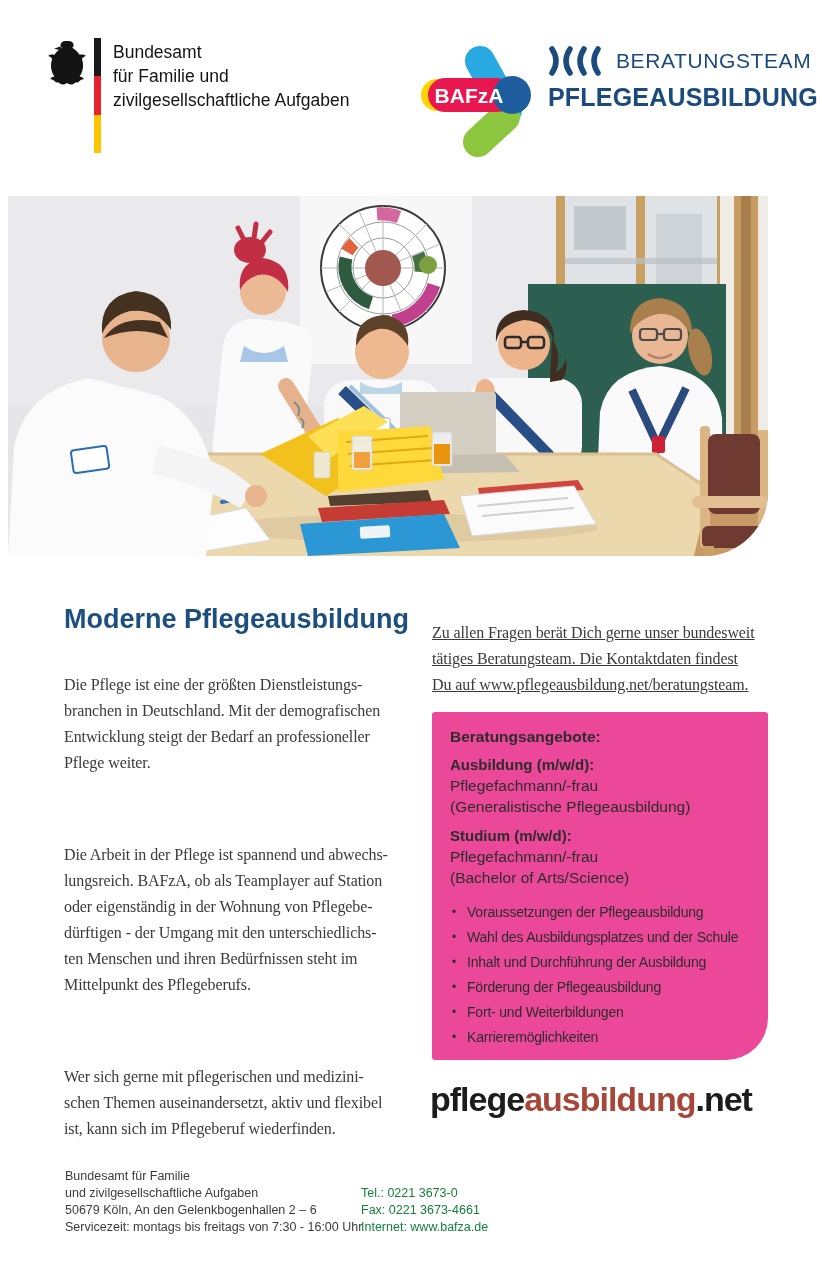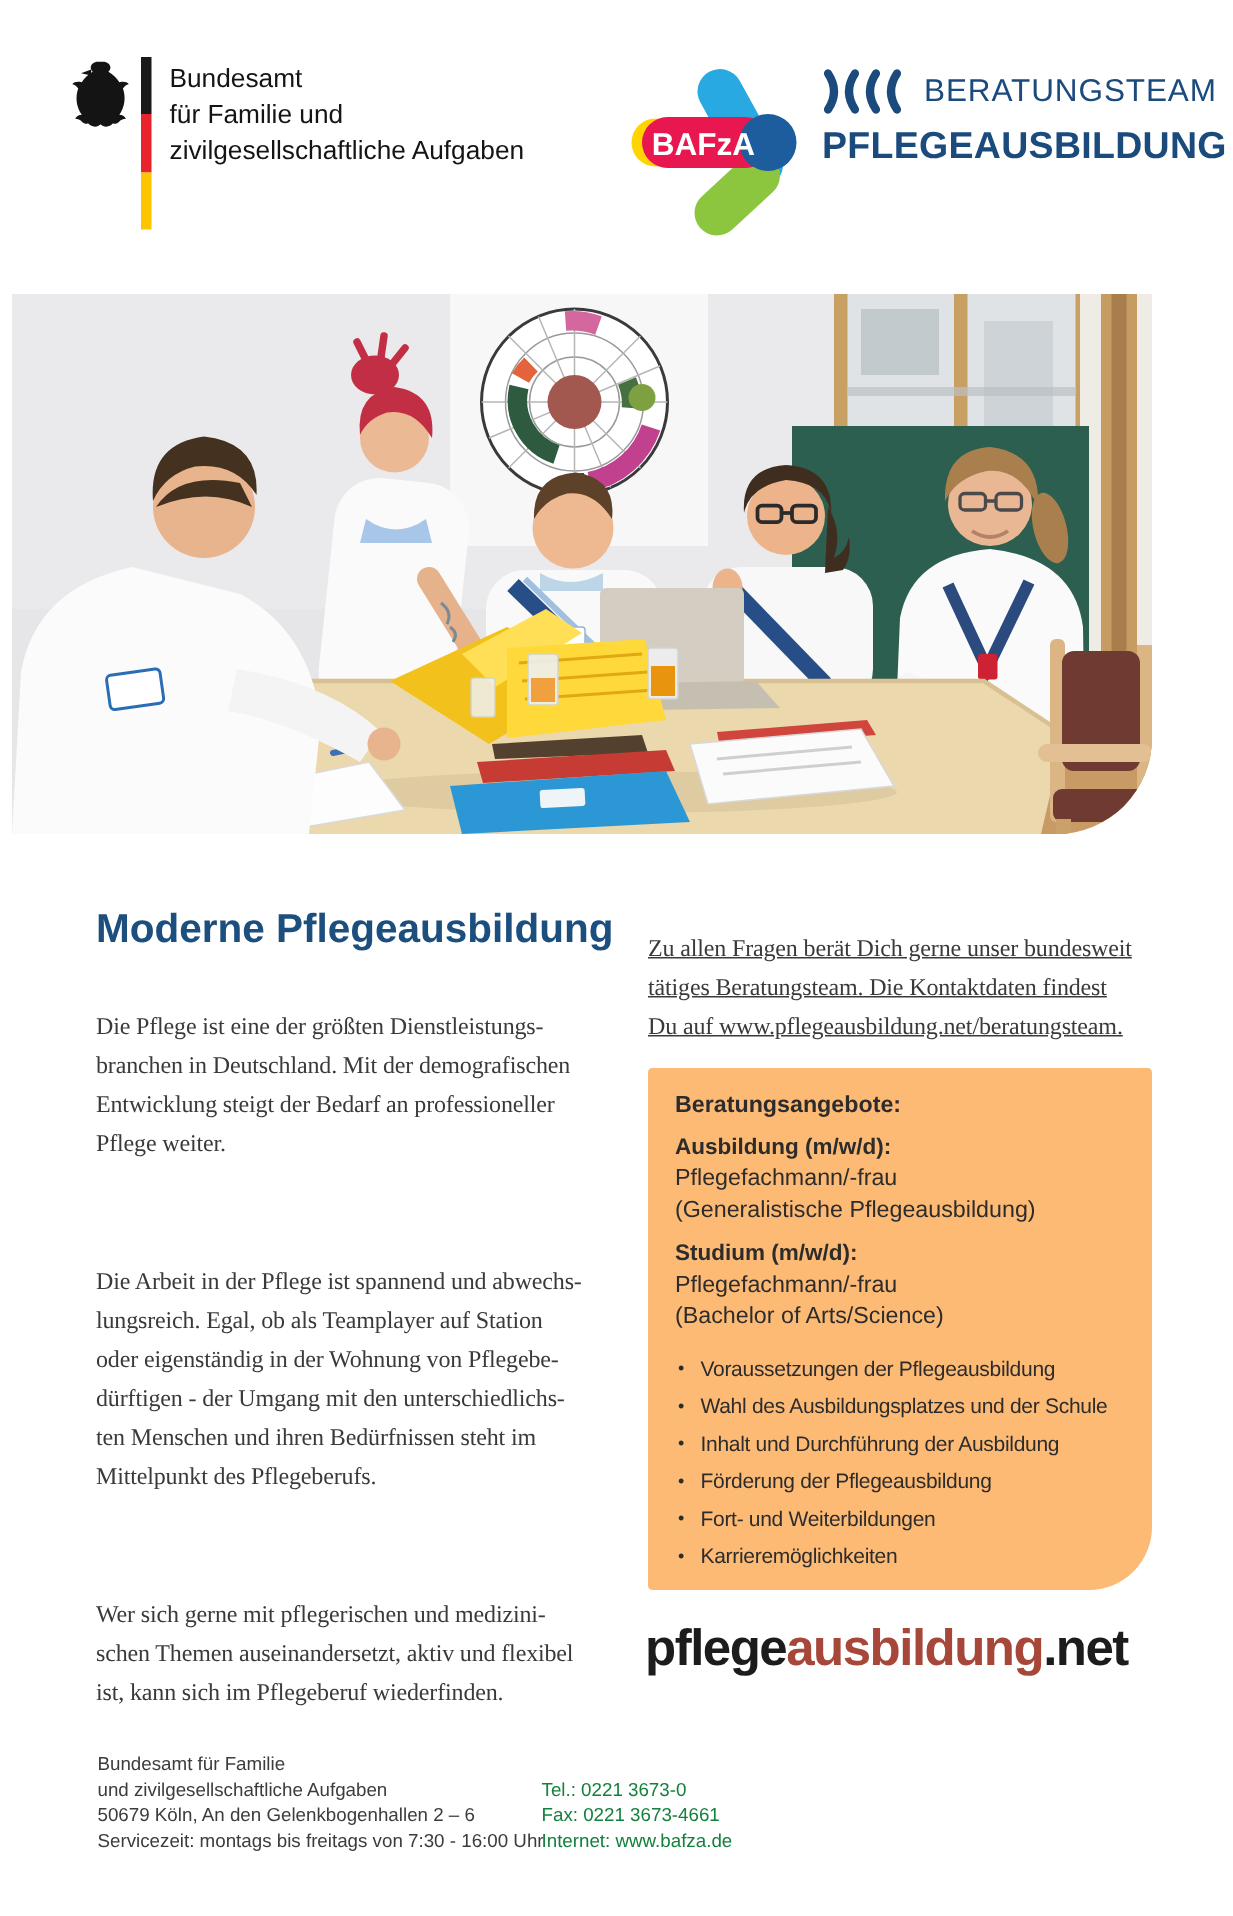--- a/index.html
+++ b/index.html
@@ -28,21 +28,21 @@
          overflow:hidden;background:#e6e6e8;}
 
   
   .h1{left:64px;top:604px;font-size:27px;font-weight:700;color:#1c4e7e;}
   .serif{font-family:"Liberation Serif",serif;font-size:16px;line-height:26px;
          color:#3a3a3a;white-space:pre;letter-spacing:-0.1px;}
   .leftcol{left:64px;top:620px;width:360px;}
   .leftcol p{margin:0 0 14px 0;}
   .rightintro{left:432px;top:620px;width:336px;text-decoration:underline;}
 
-  .infobox{left:432px;top:712px;width:336px;height:348px;background:#fdba74;
+  .infobox{left:432px;top:712px;width:336px;height:348px;background:#ec4899;
            border-radius:3px 3px 42px 3px;box-sizing:border-box;
            padding:16px 14px 14px 18px;color:#2c2c2c;}
   .box-title{font-size:15.5px;font-weight:700;margin-bottom:9px;}
   .box-label{font-size:15px;font-weight:700;line-height:20px;}
   .box-body{font-size:15.5px;line-height:21px;white-space:pre-line;margin-bottom:9px;}
   .box-bullets{list-style:none;margin:12px 0 0 0;padding:0;}
   .box-bullets li{font-size:14px;line-height:25px;white-space:nowrap;
                   letter-spacing:-0.2px;padding-left:17px;position:relative;}
   .box-bullets li::before{content:"•";position:absolute;left:2px;font-size:12px;}
 
@@ -259,21 +259,21 @@
 </div>
 
 <div class="abs h1">Moderne Pflegeausbildung</div>
 
 <div class="abs leftcol serif">
   <p>Die Pflege ist eine der größten Dienstleistungs-
 branchen in Deutschland. Mit der demografischen
 Entwicklung steigt der Bedarf an professioneller
 Pflege weiter.</p>
   <p>Die Arbeit in der Pflege ist spannend und abwechs-
-lungsreich. Egal, ob als Teamplayer auf Station
+lungsreich. BAFzA, ob als Teamplayer auf Station
 oder eigenständig in der Wohnung von Pflegebe-
 dürftigen - der Umgang mit den unterschiedlichs-
 ten Menschen und ihren Bedürfnissen steht im
 Mittelpunkt des Pflegeberufs.</p>
   <p>Wer sich gerne mit pflegerischen und medizini-
 schen Themen auseinandersetzt, aktiv und flexibel
 ist, kann sich im Pflegeberuf wiederfinden.</p>
 </div>
 
 <div class="abs rightintro serif">Zu allen Fragen berät Dich gerne unser bundesweit

